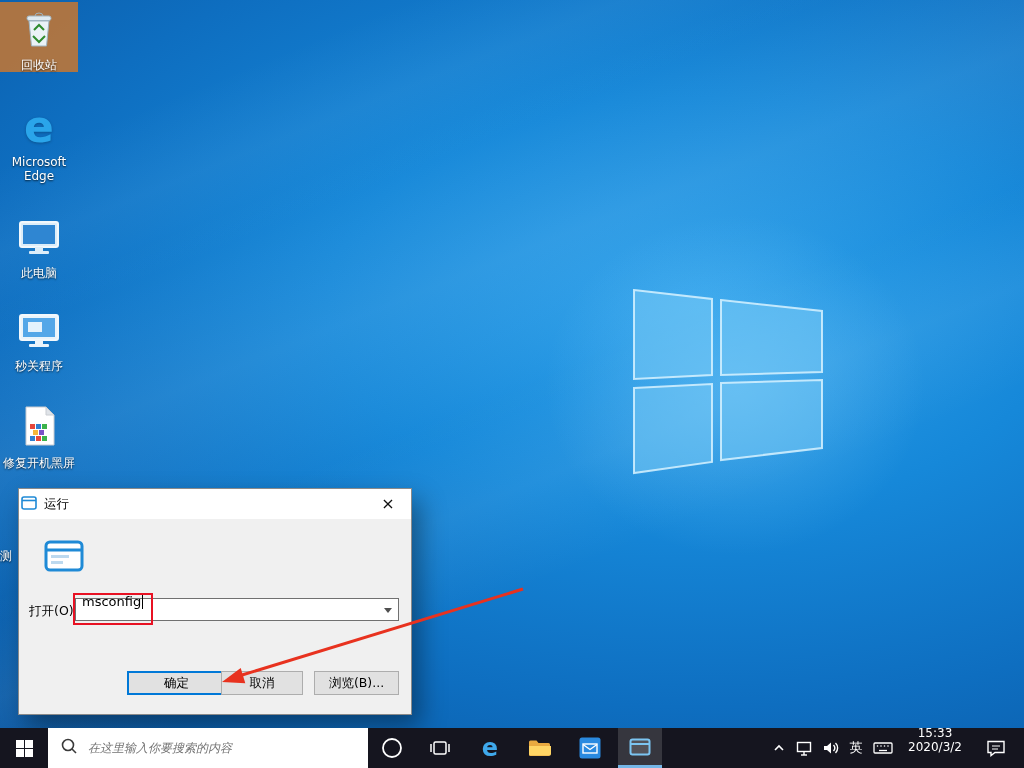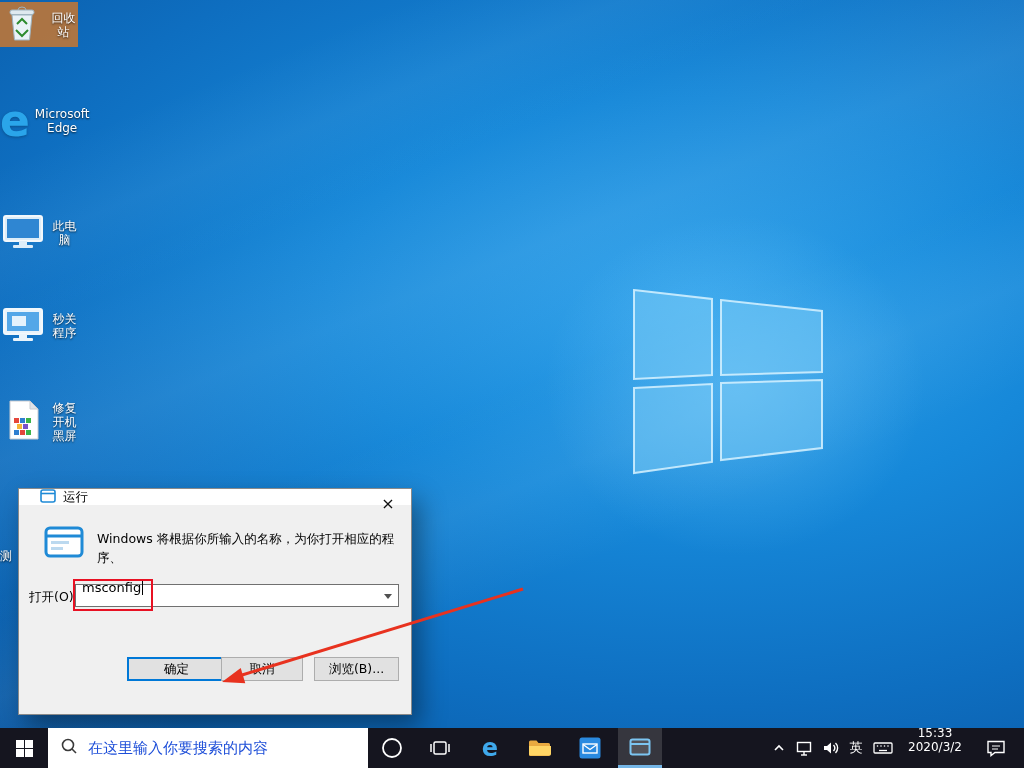--- a/index.html
+++ b/index.html
@@ -17,34 +17,34 @@
         background: linear-gradient(to bottom, rgba(255,255,255,0), rgba(190,230,255,.10) 50%, rgba(255,255,255,0)); }
   .b2 { left: -200px; top: 340px; width: 1700px; height: 190px; transform: rotate(-22deg);
         background: linear-gradient(to bottom, rgba(255,255,255,0), rgba(190,230,255,.08) 50%, rgba(255,255,255,0)); }
   .b3 { left: -150px; top: -70px; width: 1500px; height: 160px; transform: rotate(-22deg);
         background: linear-gradient(to bottom, rgba(255,255,255,0), rgba(170,220,255,.07) 50%, rgba(255,255,255,0)); }
   .logo-glow { position: absolute; left: 545px; top: 215px; width: 380px; height: 340px; pointer-events: none;
         background: radial-gradient(closest-side, rgba(140,215,255,.35), rgba(140,215,255,0)); }
   .win-logo { position: absolute; left: 0; top: 0; pointer-events: none; }
 
   
-  .dicon { position: absolute; width: 78px; display: flex; align-items: center;
-           gap: 5px; color: #fff; font-size: 12px; text-align: center; cursor: default; }
+  .dicon { position: absolute; width: 78px; display: flex; flex-direction: column; align-items: center;
+           gap: 5px; color: #fff; font-size: 12px; text-align: center; cursor: default; padding-top: 6px; }
   .dicon .lbl { text-shadow: 0 1px 2px rgba(0,0,0,.8); line-height: 14px; }
   .dicon.selected { background: rgba(193,118,52,.88); }
   .edge-e { font-size: 44px; line-height: 46px; font-weight: bold; color: #2aa5ea;
             text-shadow: 0 1px 3px rgba(0,0,0,.25); }
   .partial-icon { position: absolute; left: 0; top: 548px; width: 17px; height: 24px; overflow: hidden;
             color:#fff; font-size:12px; text-shadow:0 1px 2px rgba(0,0,0,.8); z-index: 4; }
 
   
   .run-dialog { position: absolute; left: 18px; top: 488px; width: 394px; height: 227px;
     background: #f0f0f0; border: 1px solid #8a8a8a; box-shadow: 8px 12px 24px rgba(0,0,0,.38);
     z-index: 20; font-size: 12.5px; color: #000; }
-  .rd-titlebar { position: relative; height: 16px; background: #fff; display: flex; align-items: center; padding-left: 21px; }
+  .rd-titlebar { position: relative; height: 30px; background: #fff; display: flex; align-items: center; padding-left: 2px; }
   .rd-title { margin-left: 7px; }
   .rd-close { position: absolute; right: 0; top: 0; width: 46px; height: 29px; display: flex;
               align-items: center; justify-content: center; font-size: 16px; color: #111; cursor: default; }
   .rd-body { position: relative; height: 196px; }
   .rd-icon { position: absolute; left: 24px; top: 20px; }
   .rd-desc { position: absolute; left: 78px; top: 24px; line-height: 19px; }
   .rd-open-label { position: absolute; left: 10px; top: 84px; }
   .combo { position: absolute; left: 56px; top: 79px; width: 324px; height: 23px; background: #fff;
            border: 1px solid #707070; display: flex; align-items: center; padding: 0 20px 16px 6px; font-size: 13px; }
   .combo .caret { width: 1px; height: 15px; background: #000; margin-left: 1px; }
@@ -60,21 +60,21 @@
   .btn-browse { left: 295px; width: 85px; }
 
   
   .anno-arrow { position: absolute; left: 0; top: 0; z-index: 30; pointer-events: none; }
 
   
   .taskbar { position: absolute; left: 0; top: 728px; width: 1024px; height: 40px; background: #15151f; z-index: 40; }
   .start { position: absolute; left: 0; top: 0; width: 48px; height: 40px; display: flex; align-items: center; justify-content: center; }
   .search { position: absolute; left: 48px; top: 0; width: 320px; height: 40px; background: #fff;
             display: flex; align-items: center; padding: 0 12px; gap: 10px; }
-  .search .ph { color: #1d4ed8; font-size: 15px; white-space: nowrap; }
+  .search .ph { color: #737373; font-size: 12px; white-space: nowrap; font-style: italic; }
   .tbtn { position: absolute; top: 0; width: 44px; height: 40px; display: flex; align-items: center; justify-content: center; }
   .tbtn.active { background: rgba(255,255,255,.14); border-bottom: 3px solid #75b6e7; }
   .edge-small { font-size: 24px; font-weight: bold; color: #3fa9ec; line-height: 24px; }
   .tray-text { color: #fff; font-size: 13px; }
   .clock { position: absolute; left: 898px; top: 0; width: 74px; height: 24px; color: #fff; font-size: 12px;
            display: flex; flex-direction: column; align-items: center; justify-content: center; line-height: 14px; }
 </style>
 </head>
 <body>
 
@@ -176,21 +176,20 @@
     <div class="rd-body">
       <span class="rd-icon">
         <svg width="42" height="34" viewBox="0 0 42 34">
           <rect x="3" y="3" width="36" height="28" rx="4" fill="#fff" stroke="#1f8ad6" stroke-width="3"></rect>
           <line x1="4" y1="11" x2="38" y2="11" stroke="#1f8ad6" stroke-width="3"></line>
           <rect x="8" y="16" width="18" height="3" fill="#bcd9ef"></rect>
           <rect x="8" y="22" width="12" height="3" fill="#bcd9ef"></rect>
         </svg>
       </span>
       <div class="rd-desc">
-        <div>Windows 将根据你所输入的名称，为你打开相应的程序、</div>
       </div>
 
       <span class="rd-open-label">打开(O):</span>
 
       <div class="combo">
         <span>msconfig</span>
         <span class="caret"></span>
         <span class="dd"></span>
       </div>
 

